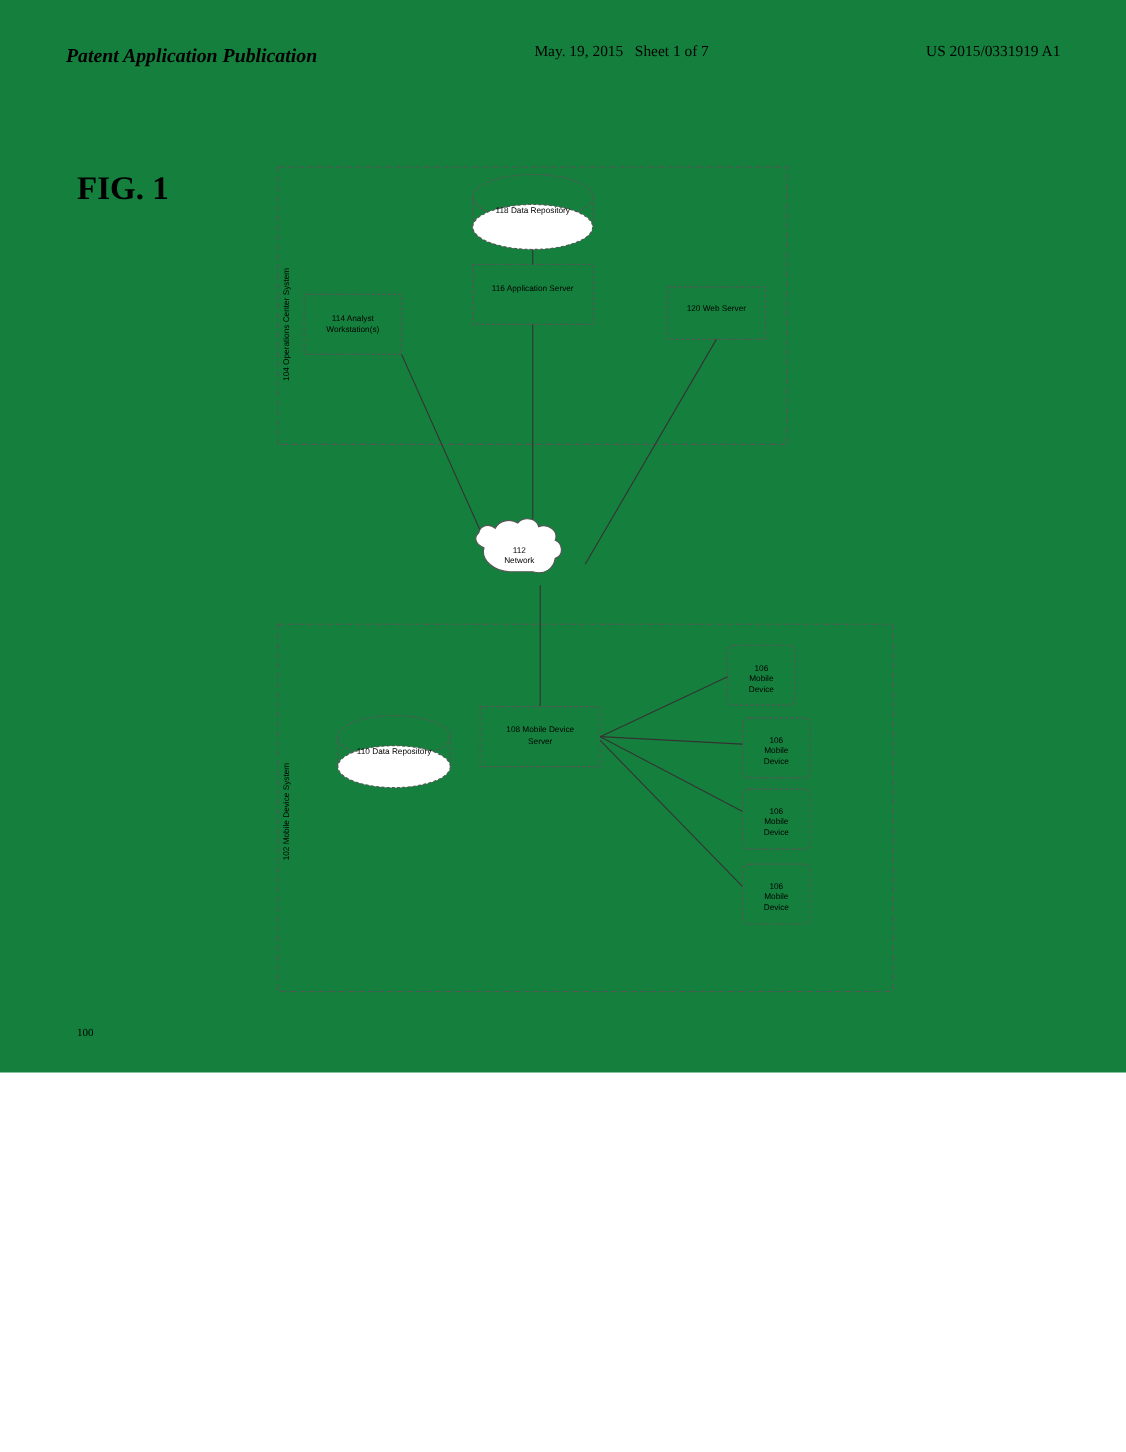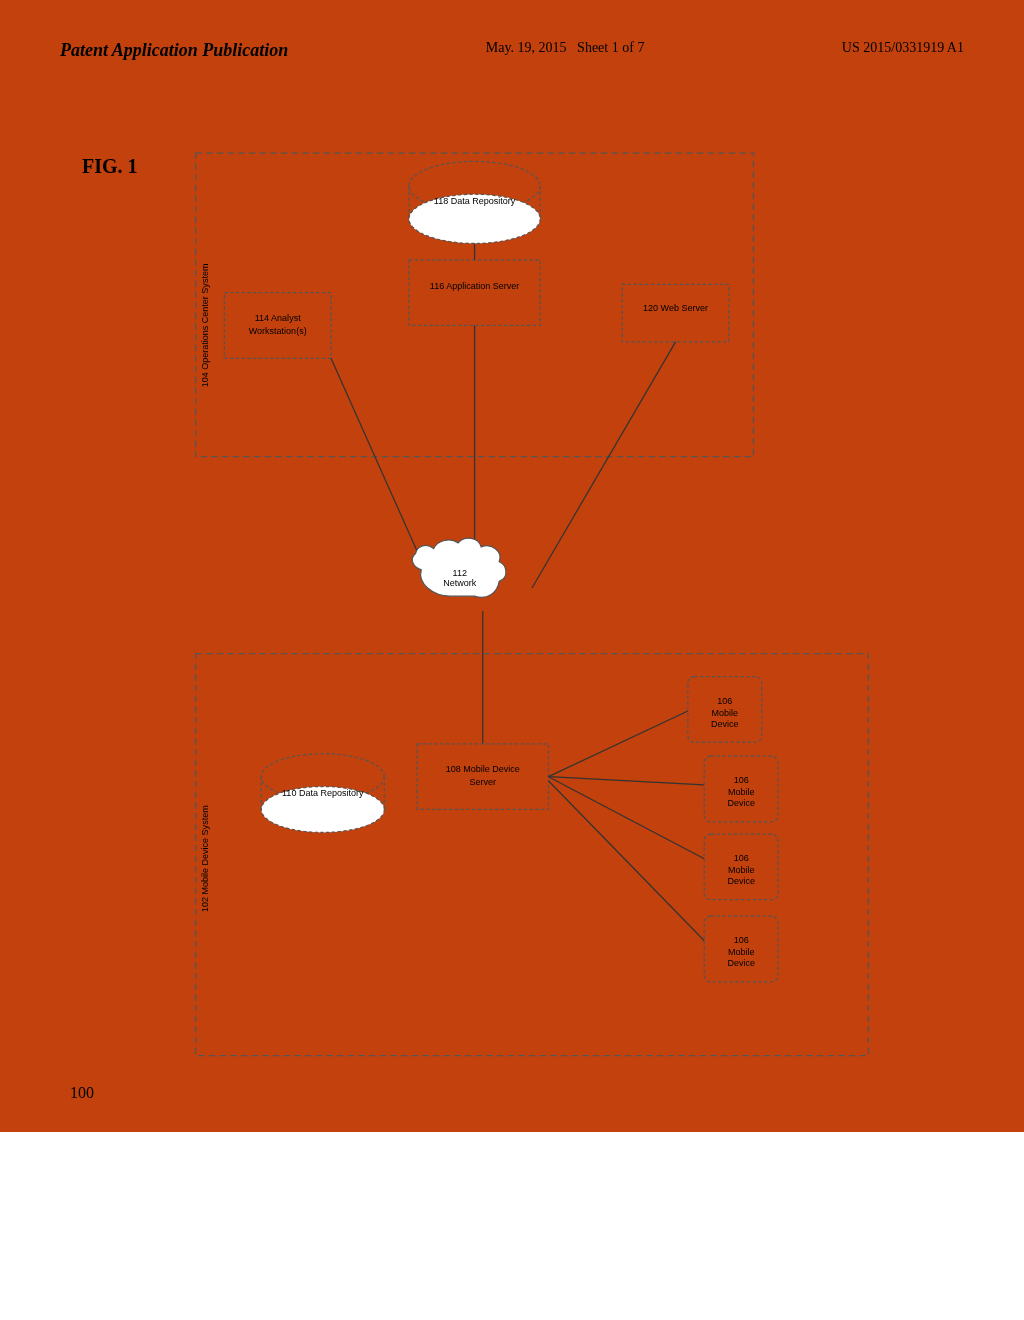--- a/index.html
+++ b/index.html
@@ -7,23 +7,23 @@
       background: #fff;
       font-family: 'Times New Roman', Times, serif;
       width: 1024px;
       height: 1320px;
       position: relative;
       overflow: hidden;
     }
 
     .page {
       width: 1024px;
-      height: 1132px;
+      height: 975px;
       position: relative;
-      background: #c2410c;
+      background: #15803d;
     }
 
     
     .header {
       position: absolute;
       top: 40px;
       left: 60px;
       right: 60px;
       display: flex;
       justify-content: space-between;
@@ -44,31 +44,30 @@
     .header-right {
       font-size: 14px;
       text-align: left;
     }
 
     
     .fig-label {
       position: absolute;
       top: 155px;
       left: 70px;
-      font-size: 20px;
+      font-size: 30px;
       font-weight: bold;
-      margin-left: 12px;
     }
 
     
     .page-number {
       position: absolute;
       bottom: 30px;
       left: 70px;
-      font-size: 16px;
+      font-size: 10px;
     }
 
     
     .diagram {
       position: absolute;
       top: 145px;
       left: 100px;
       right: 60px;
       bottom: 60px;
     }

